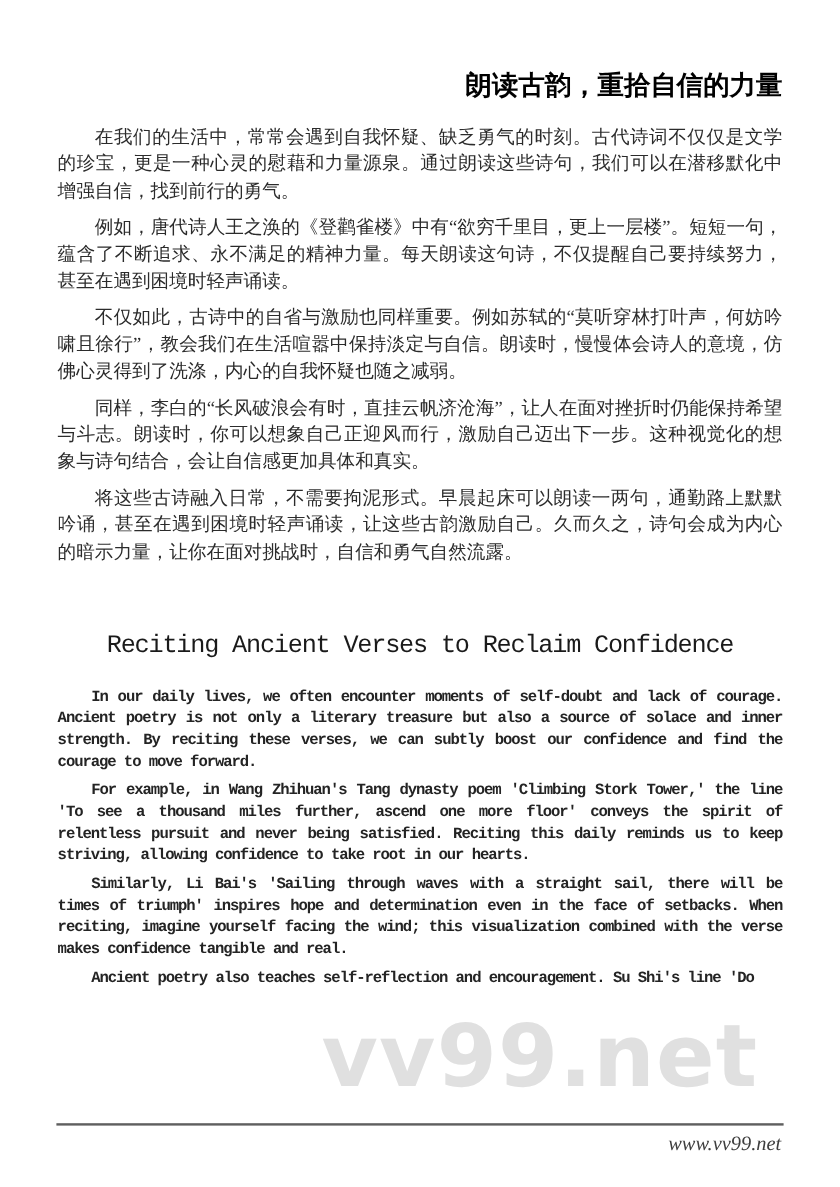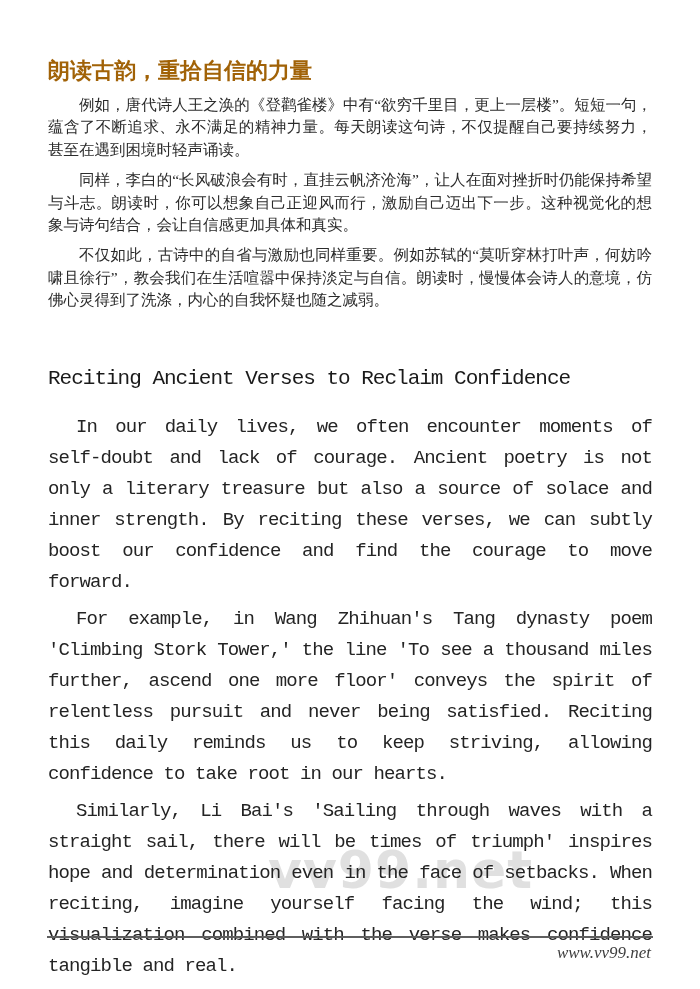--- a/index.html
+++ b/index.html
@@ -11,70 +11,72 @@
     overflow: hidden;
     font-family: "Liberation Serif", serif;
   }
   .watermark {
     position: absolute;
     left: 268px;
     top: 844px;
     z-index: 0;
     font-family: "DejaVu Sans", sans-serif;
     font-weight: bold;
-    font-size: 52px;
+    font-size: 72px;
     line-height: 1;
     color: #e0e0e0;
     letter-spacing: 1px;
     white-space: nowrap;
     user-select: none;
     text-align: right;
   }
   .content {
     position: relative;
     z-index: 1;
     margin: 0 48px;
   }
   .cn-title {
     margin: 56px 0 0 0;
-    text-align: left;
+    text-align: right;
     font-size: 22px;
     line-height: 30px;
     font-weight: bold;
-    color: #a16207;
+    color: #000000;
     font-family: "Liberation Sans", sans-serif;
   }
   .cn-body p {
     margin: 8px 0 0 0;
     font-size: 15.5px;
     line-height: 22.4px;
     text-align: justify;
     text-indent: 31px;
     color: #2b2b2b;
     font-family: "Liberation Serif", serif;
   }
   .cn-body p.first { margin-top: 18px; }
   .en-title {
     margin: 52px 0 0 0;
+    text-align: center;
     font-weight: normal;
     font-size: 21px;
     line-height: 30px;
     letter-spacing: -1px;
     color: #1a1a1a;
     font-family: "Liberation Mono", monospace;
   }
   .en-body p {
     margin: 6px 0 0 0;
-    font-size: 19px;
-    line-height: 31px;
+    font-size: 13px;
+    line-height: 18px;
     letter-spacing: -0.9px;
     text-align: justify;
     text-indent: 28px;
     color: #242424;
     font-family: "Liberation Mono", monospace;
+    font-weight: bold;
   }
   .en-body p.first { margin-top: 18px; }
   .en-body p.clipped {
     max-height: 23.2px;
     overflow: hidden;
   }
   .footer-rule {
     position: absolute;
     z-index: 2;
     left: 47px;
@@ -98,23 +100,25 @@
 
 <div class="page">
 
   <div class="watermark">vv99.net</div>
 
   <div class="content">
 
     <h1 class="cn-title">朗读古韵，重拾自信的力量</h1>
 
     <div class="cn-body">
+      <p class="first">在我们的生活中，常常会遇到自我怀疑、缺乏勇气的时刻。古代诗词不仅仅是文学的珍宝，更是一种心灵的慰藉和力量源泉。通过朗读这些诗句，我们可以在潜移默化中增强自信，找到前行的勇气。</p>
       <p>例如，唐代诗人王之涣的《登鹳雀楼》中有“欲穷千里目，更上一层楼”。短短一句，蕴含了不断追求、永不满足的精神力量。每天朗读这句诗，不仅提醒自己要持续努力，甚至在遇到困境时轻声诵读。</p>
+      <p>不仅如此，古诗中的自省与激励也同样重要。例如苏轼的“莫听穿林打叶声，何妨吟啸且徐行”，教会我们在生活喧嚣中保持淡定与自信。朗读时，慢慢体会诗人的意境，仿佛心灵得到了洗涤，内心的自我怀疑也随之减弱。</p>
       <p>同样，李白的“长风破浪会有时，直挂云帆济沧海”，让人在面对挫折时仍能保持希望与斗志。朗读时，你可以想象自己正迎风而行，激励自己迈出下一步。这种视觉化的想象与诗句结合，会让自信感更加具体和真实。</p>
-      <p>不仅如此，古诗中的自省与激励也同样重要。例如苏轼的“莫听穿林打叶声，何妨吟啸且徐行”，教会我们在生活喧嚣中保持淡定与自信。朗读时，慢慢体会诗人的意境，仿佛心灵得到了洗涤，内心的自我怀疑也随之减弱。</p>
+      <p>将这些古诗融入日常，不需要拘泥形式。早晨起床可以朗读一两句，通勤路上默默吟诵，甚至在遇到困境时轻声诵读，让这些古韵激励自己。久而久之，诗句会成为内心的暗示力量，让你在面对挑战时，自信和勇气自然流露。</p>
     </div>
 
     <h2 class="en-title">Reciting Ancient Verses to Reclaim Confidence</h2>
 
     <div class="en-body">
       <p class="first">In our daily lives, we often encounter moments of self-doubt and lack of courage. Ancient poetry is not only a literary treasure but also a source of solace and inner strength. By reciting these verses, we can subtly boost our confidence and find the courage to move forward.</p>
       <p>For example, in Wang Zhihuan's Tang dynasty poem 'Climbing Stork Tower,' the line 'To see a thousand miles further, ascend one more floor' conveys the spirit of relentless pursuit and never being satisfied. Reciting this daily reminds us to keep striving, allowing confidence to take root in our hearts.</p>
       <p>Similarly, Li Bai's 'Sailing through waves with a straight sail, there will be times of triumph' inspires hope and determination even in the face of setbacks. When reciting, imagine yourself facing the wind; this visualization combined with the verse makes confidence tangible and real.</p>
       <p class="clipped">Ancient poetry also teaches self-reflection and encouragement. Su Shi's line 'Do</p>
     </div>

